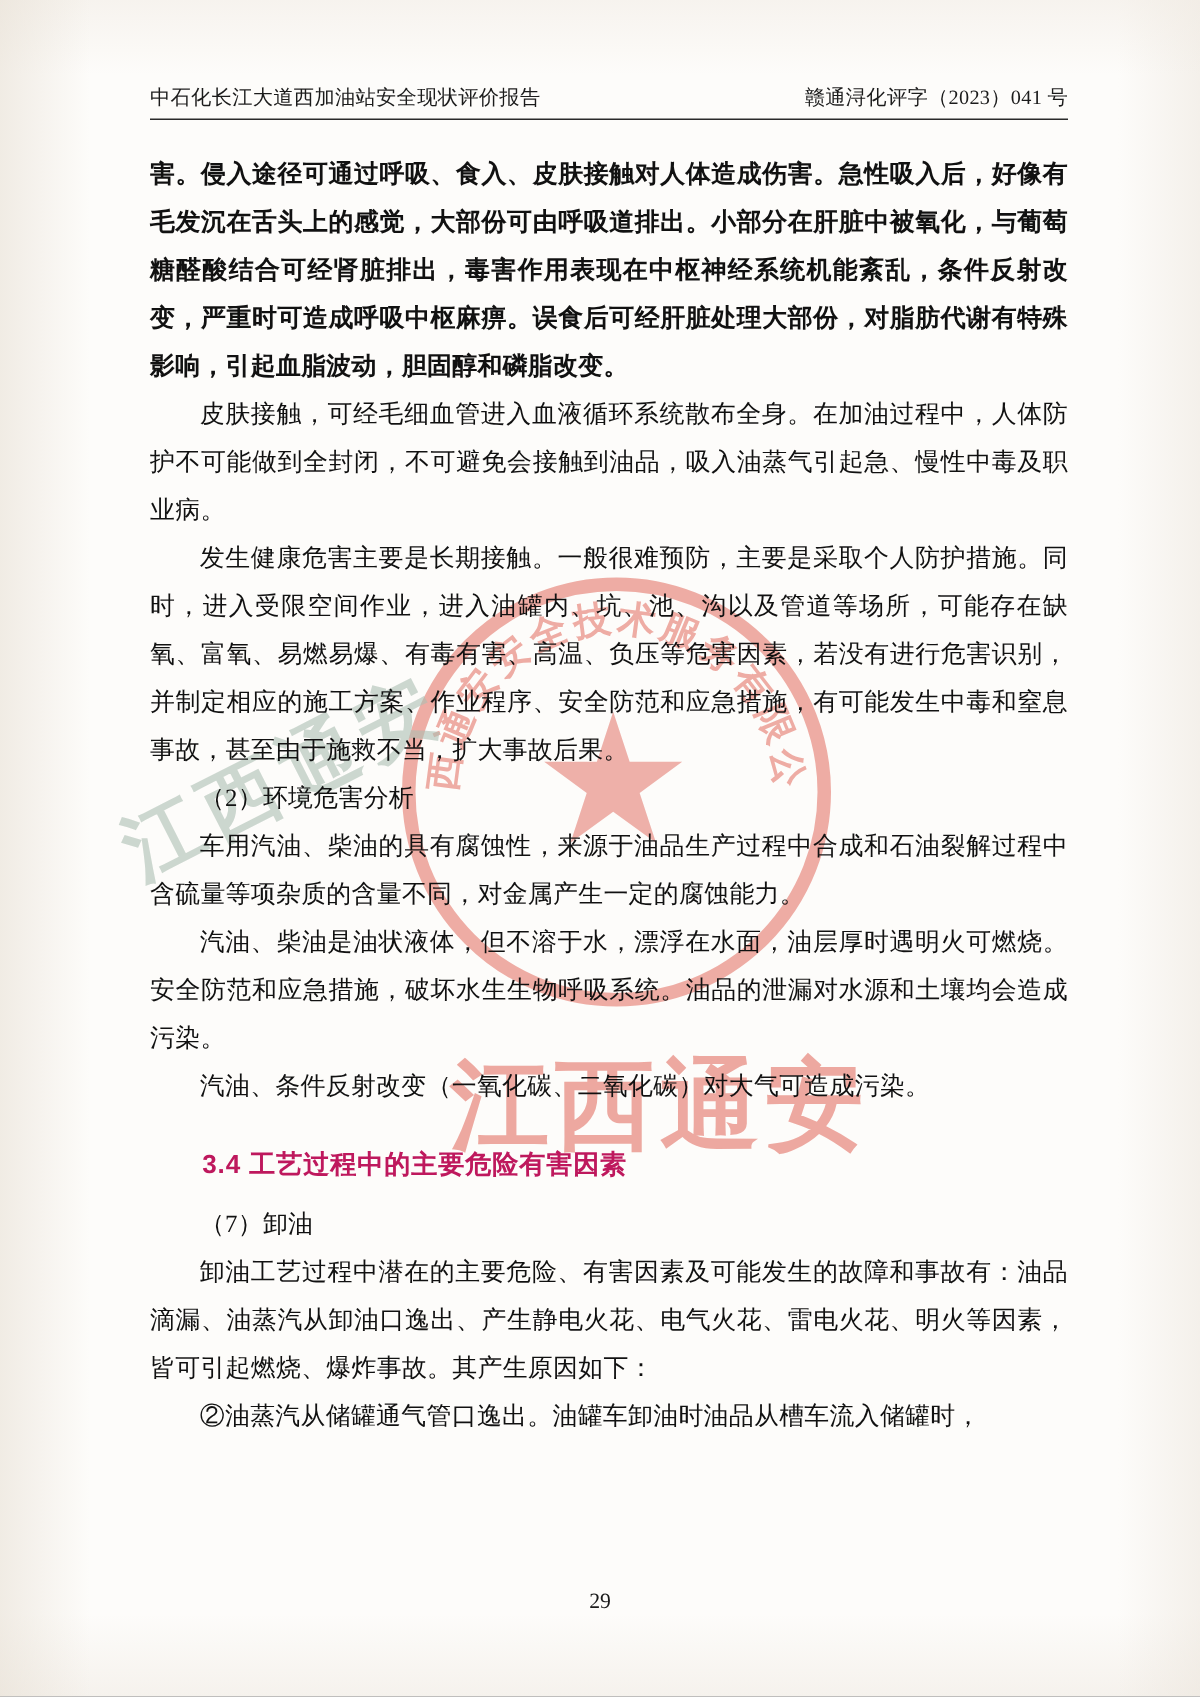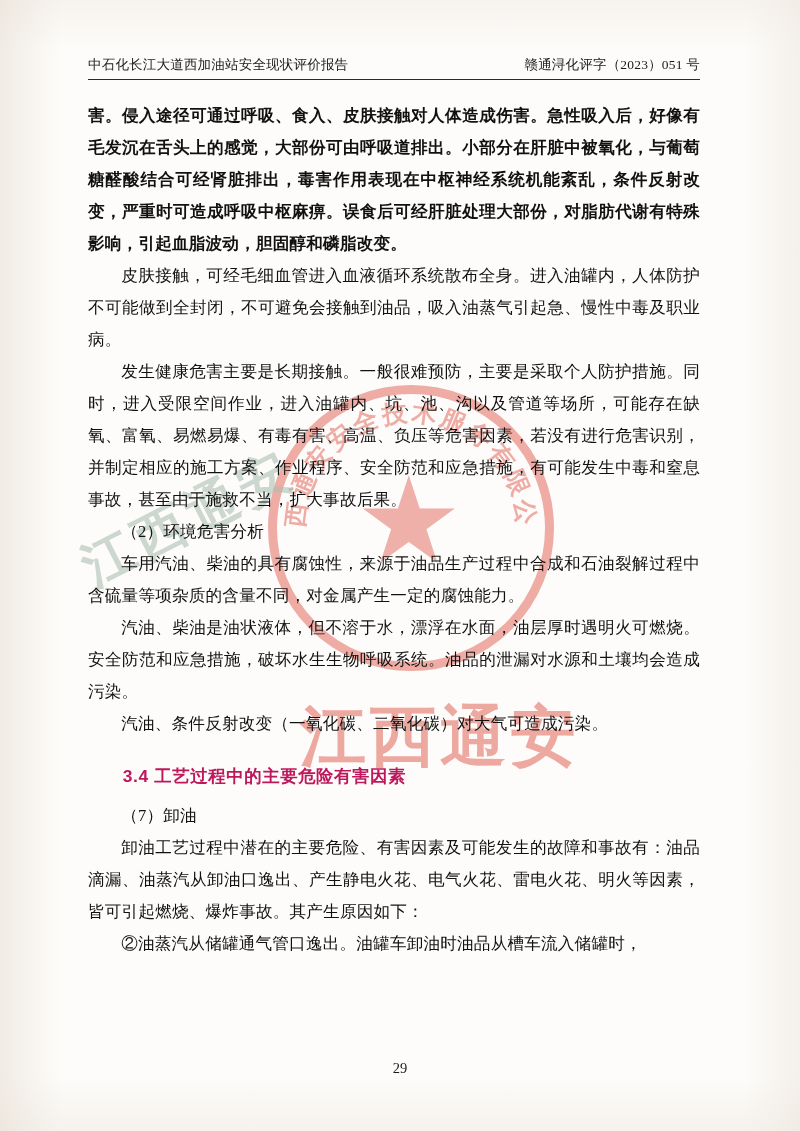--- a/index.html
+++ b/index.html
@@ -25,21 +25,21 @@
     background:
       linear-gradient(90deg, rgba(230,222,210,0.55) 0px, rgba(253,252,250,0) 60px),
       linear-gradient(180deg, rgba(240,234,226,0.5) 0px, rgba(253,252,250,0) 50px),
       linear-gradient(270deg, rgba(235,228,219,0.5) 0px, rgba(253,252,250,0) 55px),
       linear-gradient(0deg, rgba(238,232,224,0.5) 0px, rgba(253,252,250,0) 55px);
     pointer-events: none;
   }
 
   .content {
     position: absolute;
-    left: 88px;
+    left: 100px;
     top: 56px;
     width: 612px;
     height: 1010px;
   }
 
   
   .doc-header {
     display: flex;
     justify-content: space-between;
     align-items: flex-end;
@@ -181,26 +181,26 @@
     </div>
     <div class="wm-star">★</div>
     <div class="wm-big">江西通安</div>
     <div class="wm-diag">江西通安</div>
   </div>
 
   <div class="content">
 
     <div class="doc-header">
       <span class="left">中石化长江大道西加油站安全现状评价报告</span>
-      <span class="right">赣通浔化评字（2023）051 号</span>
+      <span class="right">赣通浔化评字（2023）041 号</span>
     </div>
 
     <div class="body-block">
       <p class="para no-indent">害。侵入途径可通过呼吸、食入、皮肤接触对人体造成伤害。急性吸入后，好像有毛发沉在舌头上的感觉，大部份可由呼吸道排出。小部分在肝脏中被氧化，与葡萄糖醛酸结合可经肾脏排出，毒害作用表现在中枢神经系统机能紊乱，条件反射改变，严重时可造成呼吸中枢麻痹。误食后可经肝脏处理大部份，对脂肪代谢有特殊影响，引起血脂波动，胆固醇和磷脂改变。</p>
-      <p class="para">皮肤接触，可经毛细血管进入血液循环系统散布全身。进入油罐内，人体防护不可能做到全封闭，不可避免会接触到油品，吸入油蒸气引起急、慢性中毒及职业病。</p>
+      <p class="para">皮肤接触，可经毛细血管进入血液循环系统散布全身。在加油过程中，人体防护不可能做到全封闭，不可避免会接触到油品，吸入油蒸气引起急、慢性中毒及职业病。</p>
       <p class="para">发生健康危害主要是长期接触。一般很难预防，主要是采取个人防护措施。同时，进入受限空间作业，进入油罐内、坑、池、沟以及管道等场所，可能存在缺氧、富氧、易燃易爆、有毒有害、高温、负压等危害因素，若没有进行危害识别，并制定相应的施工方案、作业程序、安全防范和应急措施，有可能发生中毒和窒息事故，甚至由于施救不当，扩大事故后果。</p>
       <p class="para">（2）环境危害分析</p>
       <p class="para">车用汽油、柴油的具有腐蚀性，来源于油品生产过程中合成和石油裂解过程中含硫量等项杂质的含量不同，对金属产生一定的腐蚀能力。</p>
       <p class="para">汽油、柴油是油状液体，但不溶于水，漂浮在水面，油层厚时遇明火可燃烧。安全防范和应急措施，破坏水生生物呼吸系统。油品的泄漏对水源和土壤均会造成污染。</p>
       <p class="para">汽油、条件反射改变（一氧化碳、二氧化碳）对大气可造成污染。</p>
 
       <h2 class="section">3.4 工艺过程中的主要危险有害因素</h2>
 
       <p class="para">（7）卸油</p>
       <p class="para">卸油工艺过程中潜在的主要危险、有害因素及可能发生的故障和事故有：油品滴漏、油蒸汽从卸油口逸出、产生静电火花、电气火花、雷电火花、明火等因素，皆可引起燃烧、爆炸事故。其产生原因如下：</p>

